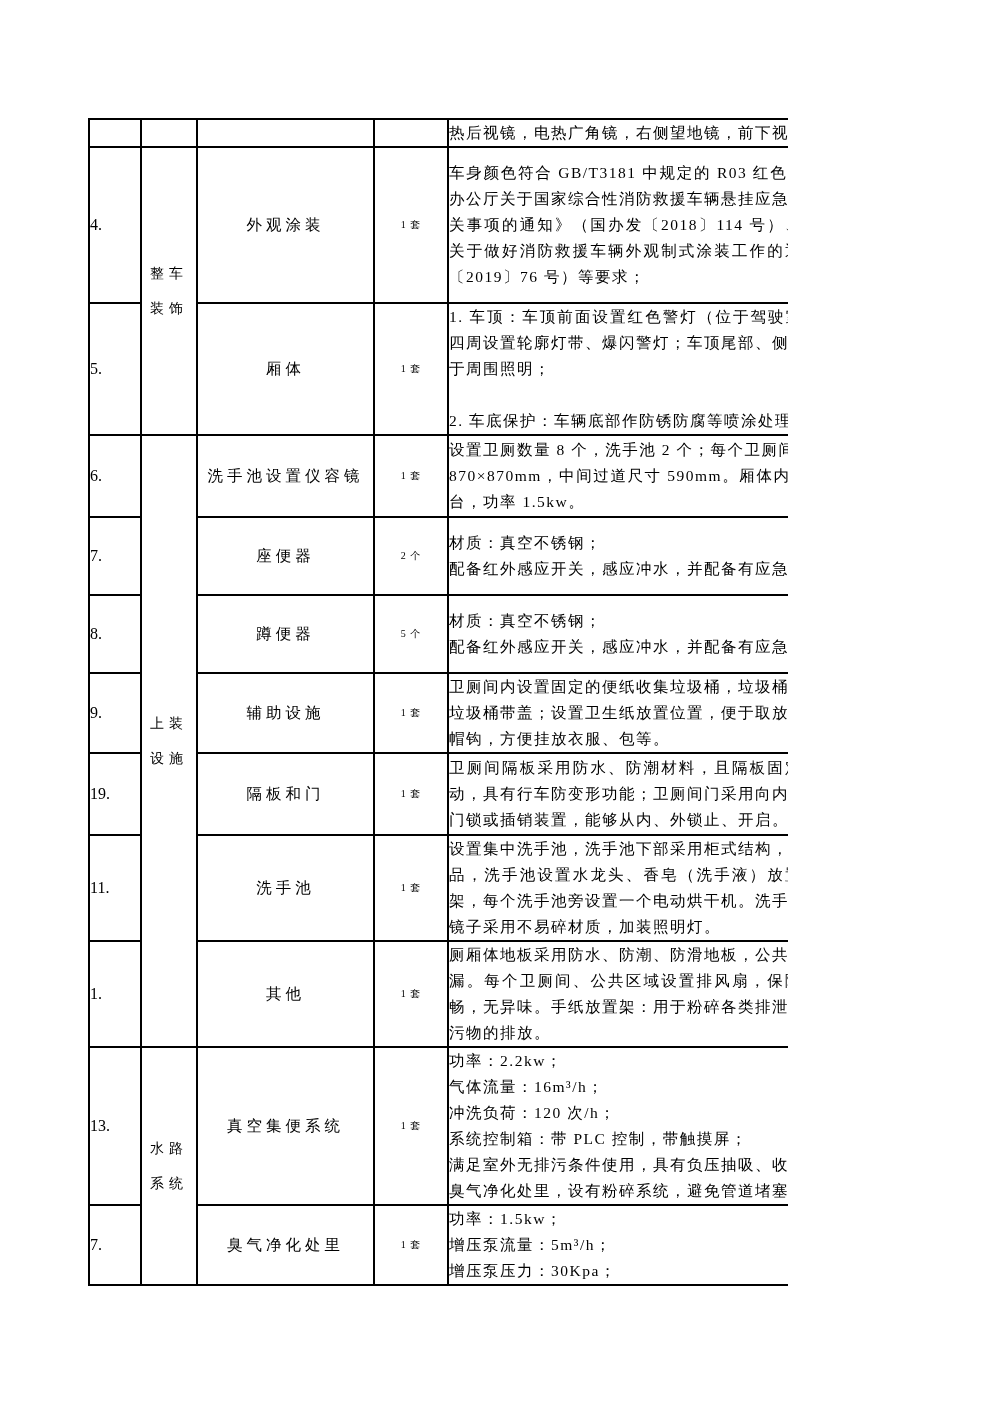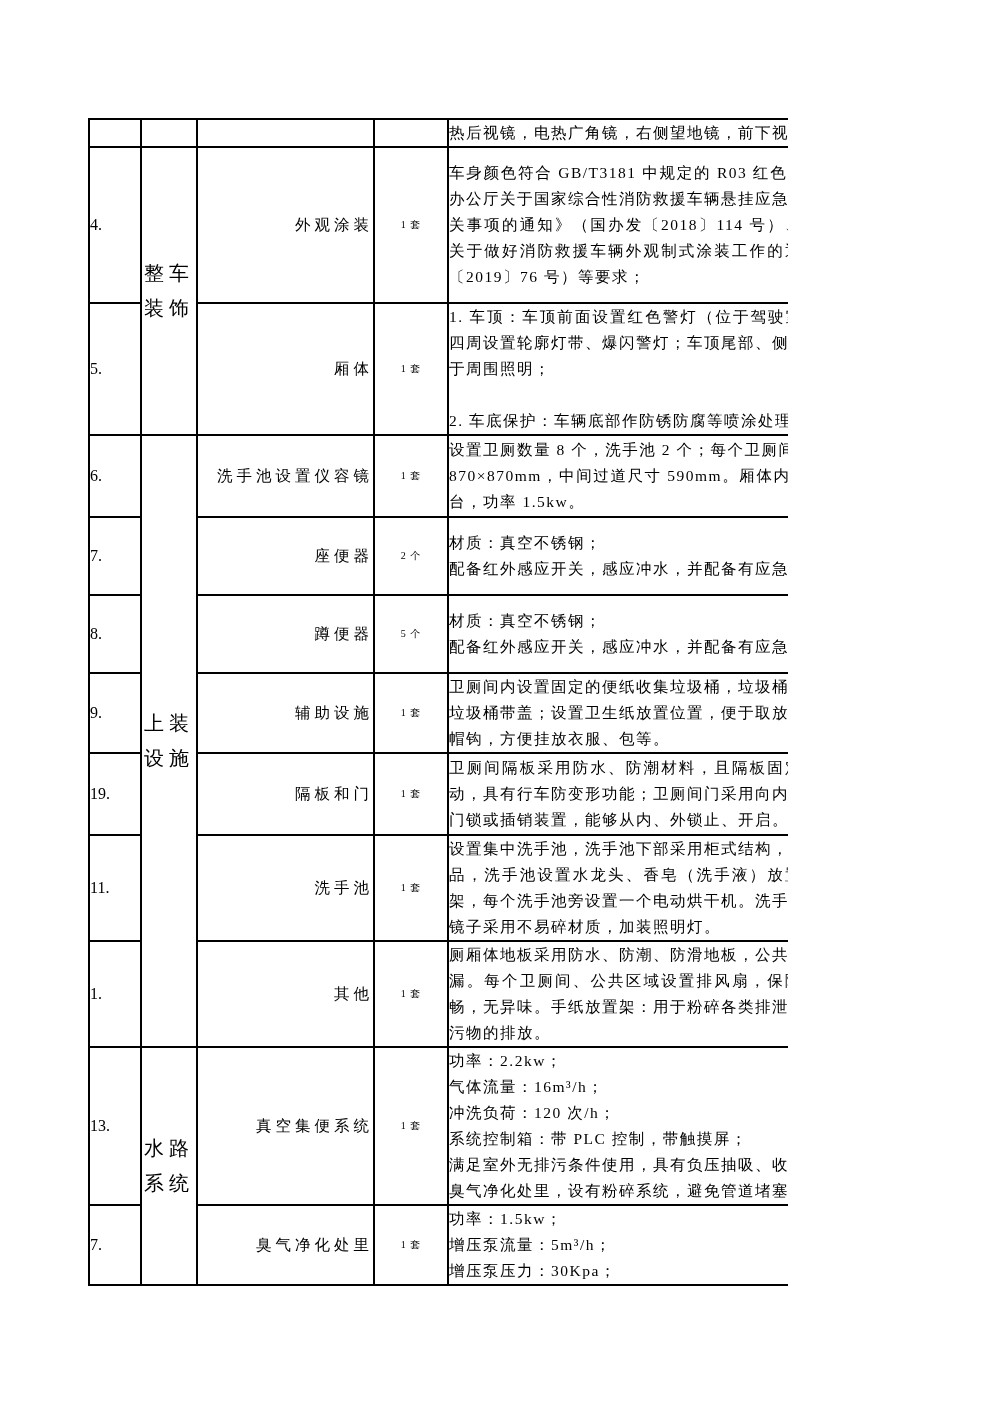--- a/index.html
+++ b/index.html
@@ -32,28 +32,28 @@
   }
   
   .c-no {
     font-size: 16px;
     text-align: left;
     padding-left: 9px;
     vertical-align: middle;
   }
   .c-cat {
     text-align: center;
-    font-size: 20px;
+    font-size: 14px;
     line-height: 35px;
     letter-spacing: 5px;
     white-space: pre-line;
     vertical-align: middle;
   }
   .c-item {
-    text-align: right;
+    text-align: center;
     font-size: 15.5px;
     letter-spacing: 4px;
     vertical-align: middle;
   }
   .c-qty {
     text-align: center;
     font-size: 10px;
     letter-spacing: 1px;
     vertical-align: middle;
   }

